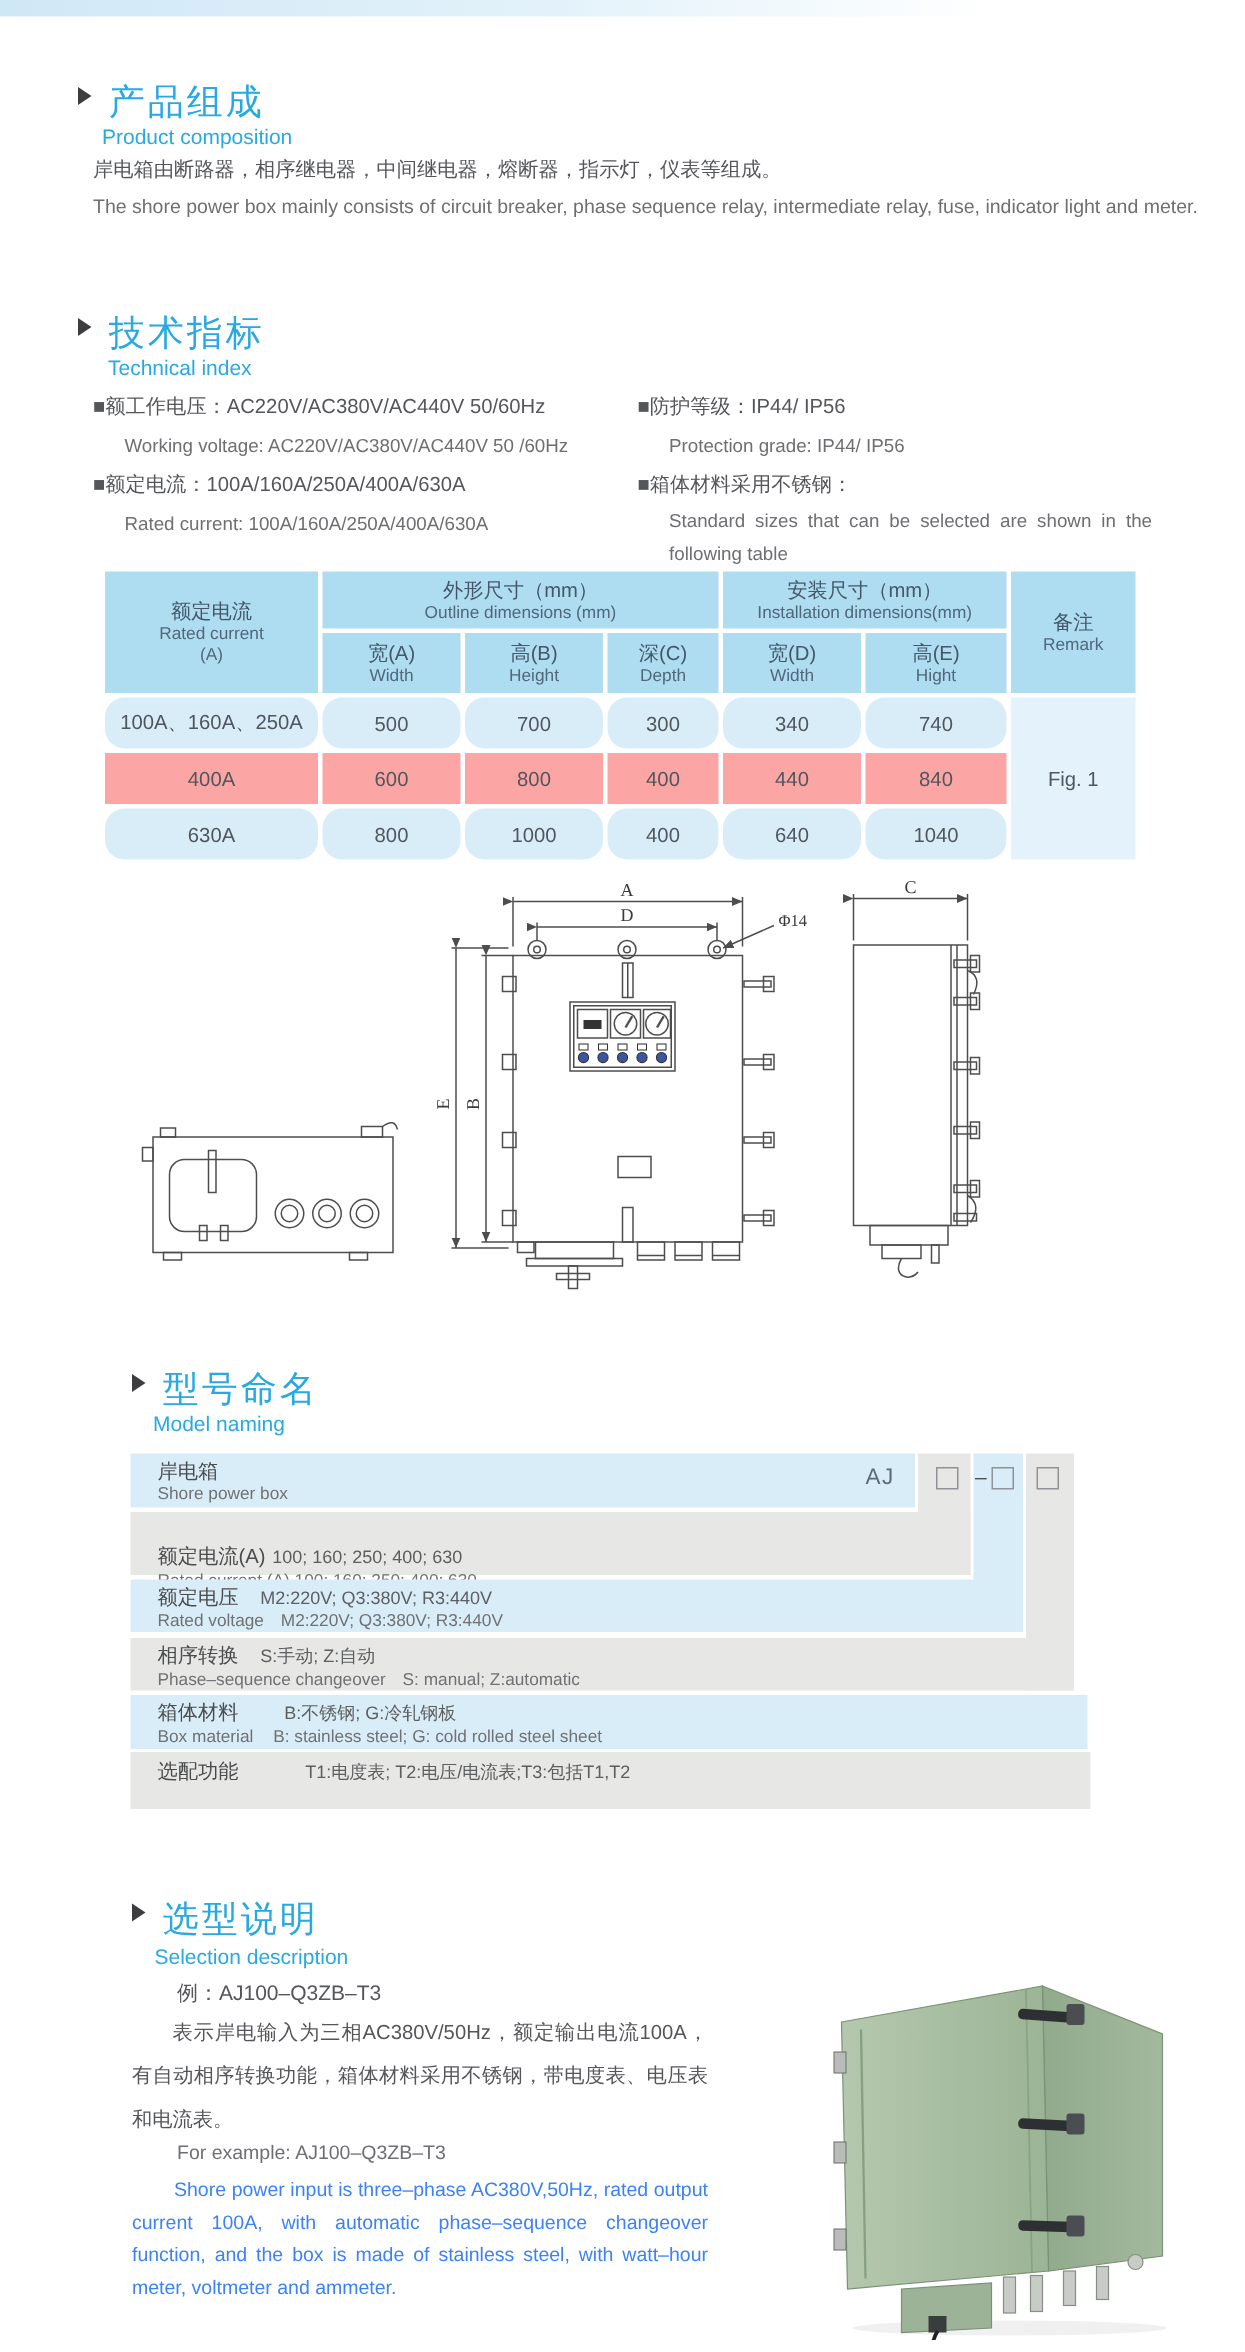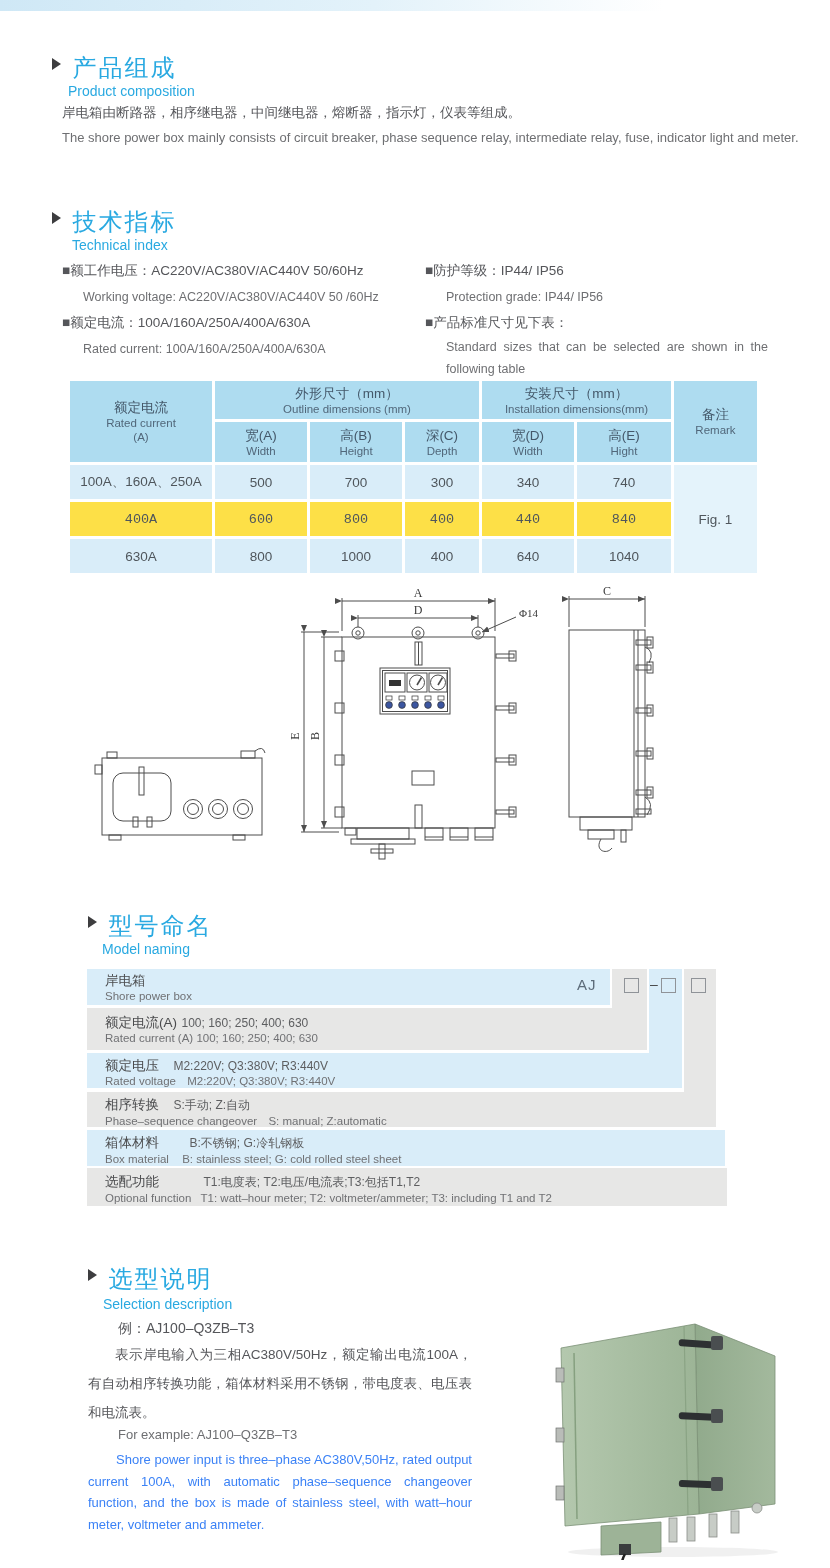--- a/index.html
+++ b/index.html
@@ -16,22 +16,22 @@
   .en-text{font-size:13px;color:#6e6f72;}
   .spec-cn{font-size:13.5px;color:#55565a;line-height:26px;white-space:nowrap;}
   .spec-en{font-size:12.5px;color:#6e6f72;line-height:26px;padding-left:21px;}
   .spec-en.wrap{white-space:normal;width:322px;text-align:justify;line-height:22px;}
   
   table.dims{border-collapse:separate;border-spacing:3px;table-layout:fixed;}
   table.dims td,table.dims th{padding:0;text-align:center;vertical-align:middle;font-weight:400;}
   .th-blue{background:#aedcf0;color:#44586a;}
   .hd-cn{display:block;font-size:13.5px;line-height:17px;}
   .hd-en{display:block;font-size:11.5px;line-height:14px;color:#51677a;}
-  .td-a{background:#d9edf9;}
-  .td-b{background:#fde047;font-family:Liberation Mono, monospace;}
+  .td-a{background:#d9edf9;border-radius:13px;}
+  .td-b{background:#fca5a5;}
   .td-r{background:#e4f3fb;}
   .cell-txt{font-size:13.5px;color:#4f565c;}
   
   .band{position:absolute;box-sizing:border-box;padding:3px 0 0 18px;}
   .band-blue{background:#d9edf9;}
   .band-gray{background:#e7e7e6;}
   .strip{position:absolute;}
   .mn-label-cn{font-size:13.5px;color:#4b4c4e;line-height:17px;}
   .mn-val-cn{font-size:12px;color:#5d5e60;}
   .mn-line-en{font-size:11.5px;color:#707174;line-height:15px;}
@@ -66,21 +66,21 @@
 
   <div class="abs" style="left:62px;top:258px;width:355px;">
     <div class="spec-cn">■额工作电压：AC220V/AC380V/AC440V  50/60Hz</div>
     <div class="spec-en">Working voltage: AC220V/AC380V/AC440V 50 /60Hz</div>
     <div class="spec-cn">■额定电流：100A/160A/250A/400A/630A</div>
     <div class="spec-en">Rated current: 100A/160A/250A/400A/630A</div>
   </div>
   <div class="abs" style="left:425px;top:258px;width:345px;">
     <div class="spec-cn">■防护等级：IP44/ IP56</div>
     <div class="spec-en">Protection grade: IP44/ IP56</div>
-    <div class="spec-cn">■产品标准尺寸见下表：</div>
+    <div class="spec-cn">■箱体材料采用不锈钢：</div>
     <div class="spec-en wrap">Standard sizes that can be selected are shown in the following table</div>
   </div>
 
   <div class="abs" style="left:67px;top:378px;">
     <table class="dims">
       <colgroup>
         <col style="width:142px">
           <col style="width:92px">
           <col style="width:92px">
         <col style="width:74px">
@@ -328,21 +328,21 @@
   <div class="abs" style="left:0;top:965px;width:753px;height:246px;">
 
     <div class="strip band-gray" style="left:612px;top:4px;width:35px;height:81px;"></div>
     <div class="strip band-blue" style="left:649px;top:4px;width:33px;height:119px;"></div>
     <div class="strip band-gray" style="left:684px;top:4px;width:32px;height:158px;"></div>
 
     <div class="band band-blue" style="left:87px;top:4px;width:523px;height:36px;">
       <div class="mn-label-cn">岸电箱</div>
       <div class="mn-line-en">Shore power box</div>
     </div>
-    <div class="band band-gray" style="left:87px;top:43px;width:560px;height:42px;padding-top:5px;">
+    <div class="band band-gray" style="left:87px;top:43px;width:560px;height:42px;padding-top:21px;">
       <div><span class="mn-label-cn">额定电流(A)</span>
            <span class="mn-val-cn">100; 160; 250; 400; 630</span></div>
       <div class="mn-line-en"><span>Rated current (A)</span>
            <span>100; 160; 250; 400; 630</span></div>
     </div>
     <div class="band band-blue" style="left:87px;top:88px;width:595px;height:35px;">
       <div><span class="mn-label-cn">额定电压</span>
            <span class="mn-val-cn" style="margin-left:10px;">M2:220V;  Q3:380V;  R3:440V</span></div>
       <div class="mn-line-en"><span>Rated voltage</span>
            <span style="margin-left:8px;">M2:220V;  Q3:380V;  R3:440V</span></div>
@@ -355,22 +355,20 @@
     </div>
     <div class="band band-blue" style="left:87px;top:165px;width:638px;height:36px;">
       <div><span class="mn-label-cn">箱体材料</span>
            <span class="mn-val-cn" style="margin-left:26px;">B:不锈钢;  G:冷轧钢板</span></div>
       <div class="mn-line-en"><span>Box material</span>
            <span style="margin-left:10px;">B: stainless steel; G: cold rolled steel sheet</span></div>
     </div>
     <div class="band band-gray" style="left:87px;top:203px;width:640px;height:38px;padding-top:4px;">
       <div><span class="mn-label-cn">选配功能</span>
            <span class="mn-val-cn" style="margin-left:40px;">T1:电度表;  T2:电压/电流表;T3:包括T1,T2</span></div>
-      <div class="mn-line-en"><span>Optional function</span>
-           <span style="margin-left:6px;">T1: watt–hour meter; T2: voltmeter/ammeter; T3: including T1 and T2</span></div>
     </div>
 
     <div class="code-prefix" style="left:577px;top:11px;">AJ</div>
     <div class="code-box" style="left:624px;top:13px;"></div>
     <div class="code-dash" style="left:650px;top:11px;">–</div>
     <div class="code-box" style="left:661px;top:13px;"></div>
     <div class="code-box" style="left:691px;top:13px;"></div>
   </div>
 
   <div class="abs" style="left:88px;top:1263px;">

